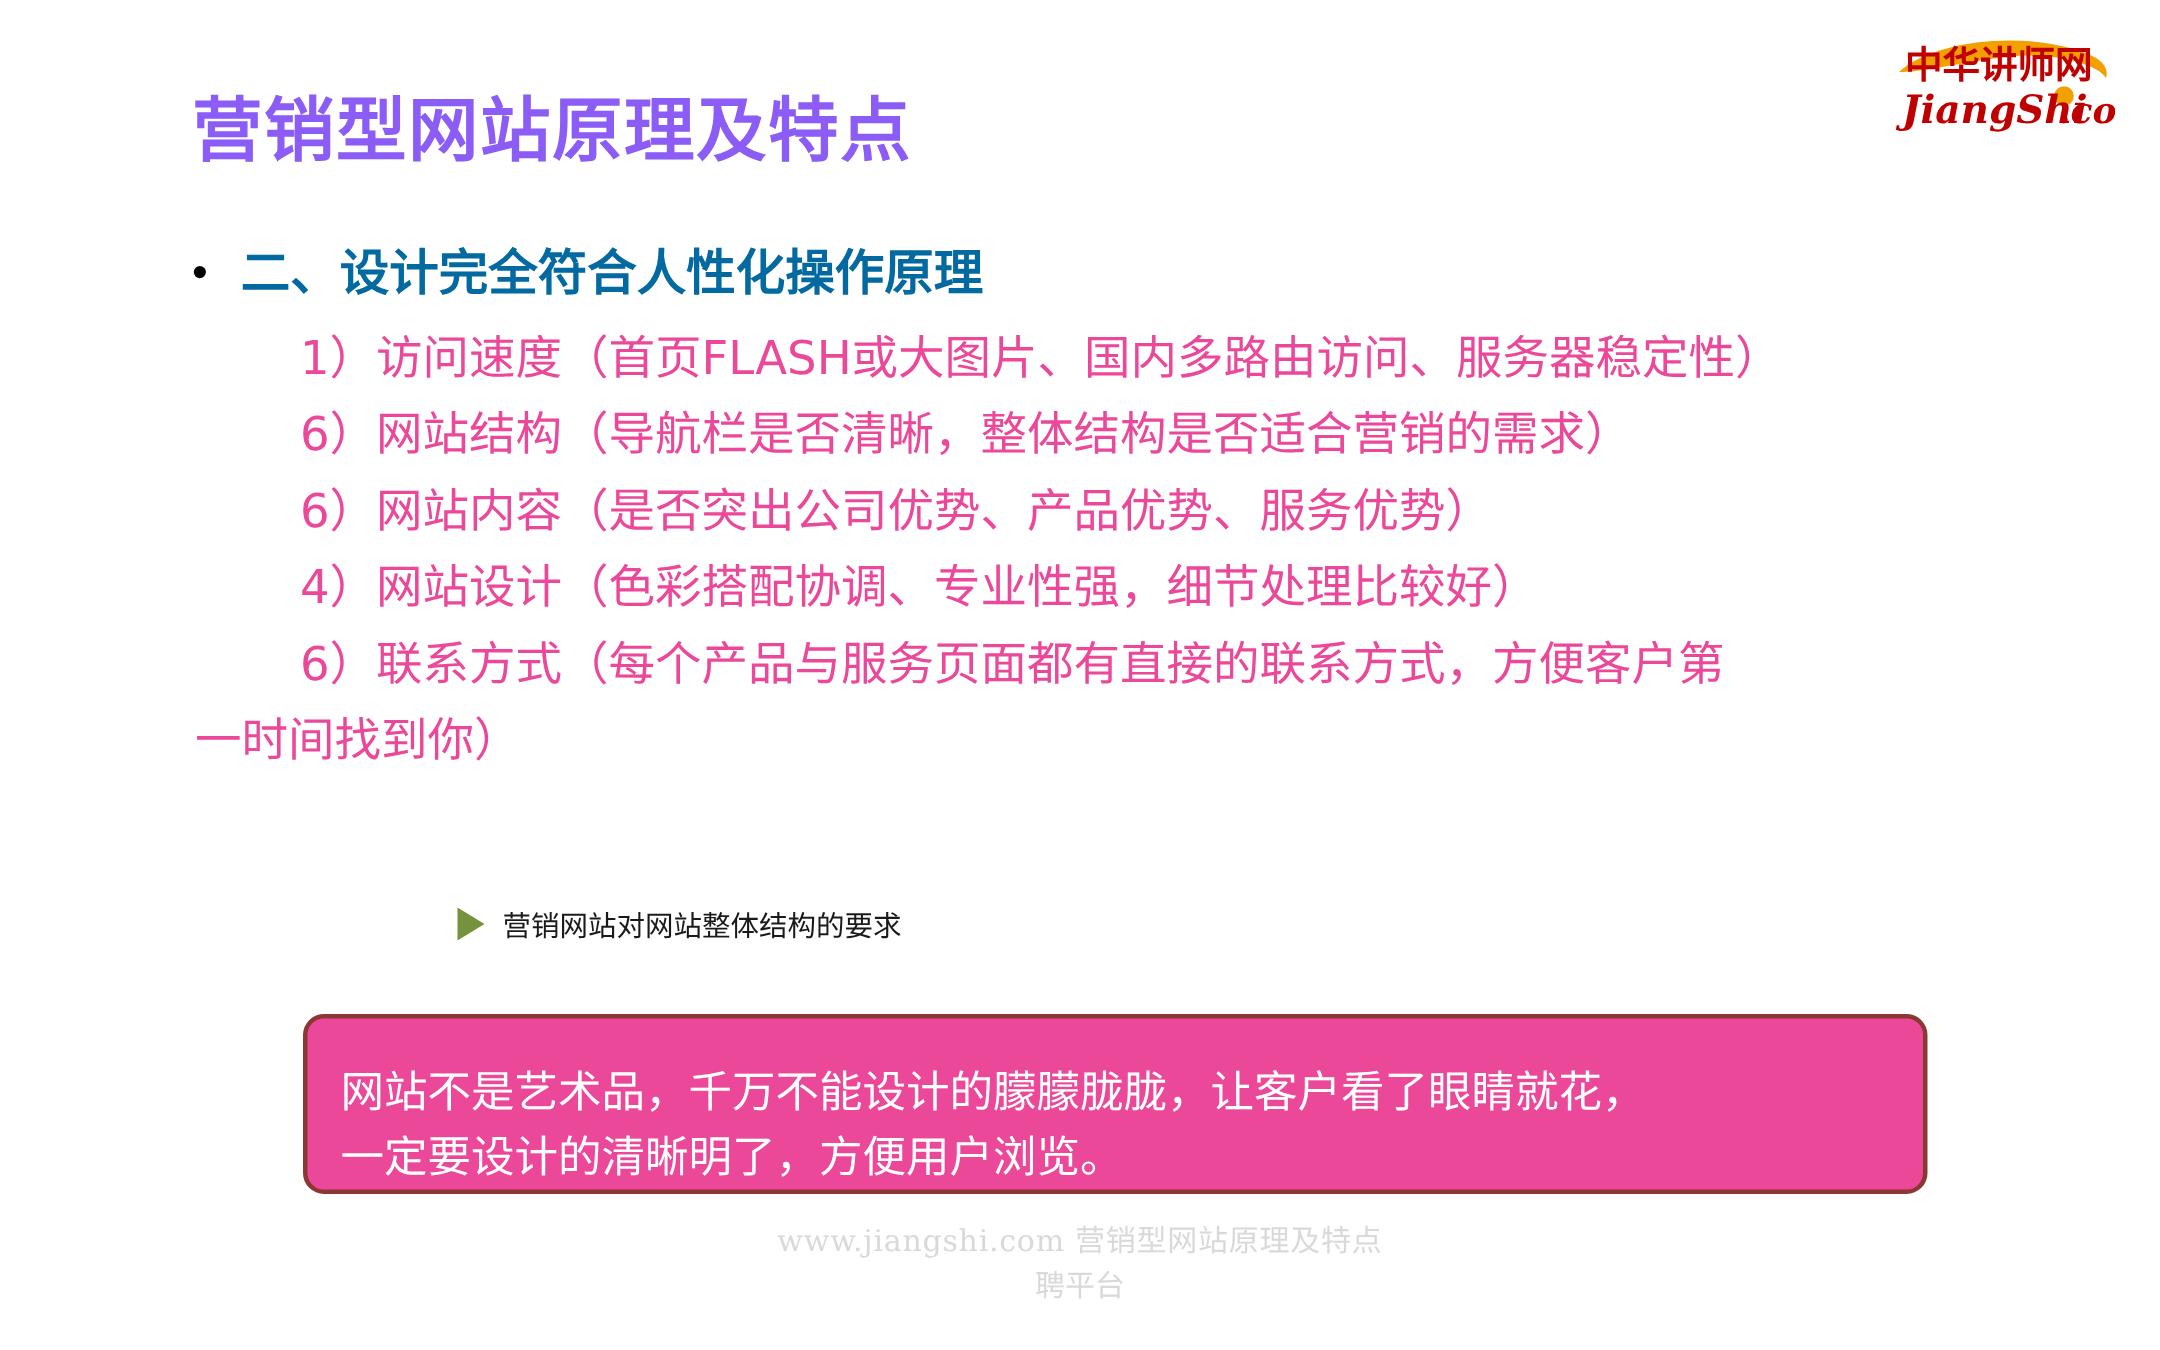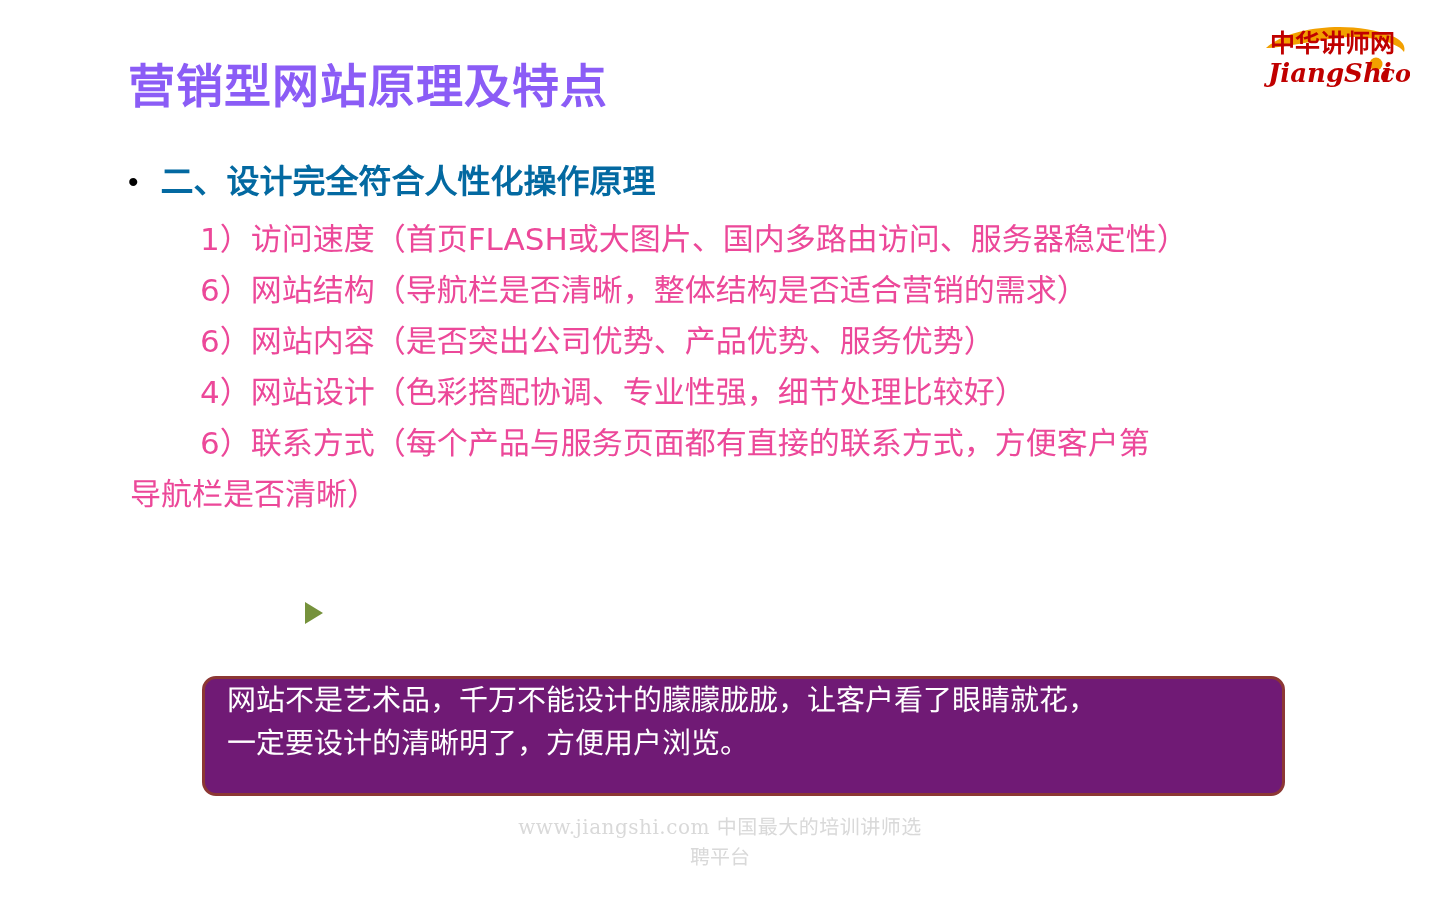--- a/index.html
+++ b/index.html
@@ -106,25 +106,25 @@
     white-space: nowrap;
   }
 
   
   .callout {
     position: absolute;
     left: 202px;
     top: 676px;
     width: 1083px;
     height: 120px;
-    background: #701a75;
+    background: #ec4899;
     border: 3px solid #8c3734;
     border-radius: 14px;
     box-sizing: border-box;
-    padding: 0 22px 0 22px;
+    padding: 28px 22px 0 22px;
   }
   .callout p {
     margin: 0;
     color: #ffffff;
     font-size: 29px;
     line-height: 43px;
     font-family: "DejaVu Sans", "Liberation Sans", sans-serif;
   }
 
   
@@ -162,30 +162,31 @@
     <span class="bullet-dot">•</span>
     <span class="bullet-heading">二、设计完全符合人性化操作原理</span>
   </div>
 
   <div class="list">
     <div class="list-item">1）访问速度（首页FLASH或大图片、国内多路由访问、服务器稳定性）</div>
     <div class="list-item">6）网站结构（导航栏是否清晰，整体结构是否适合营销的需求）</div>
     <div class="list-item">6）网站内容（是否突出公司优势、产品优势、服务优势）</div>
     <div class="list-item">4）网站设计（色彩搭配协调、专业性强，细节处理比较好）</div>
     <div class="list-item">6）联系方式（每个产品与服务页面都有直接的联系方式，方便客户第</div>
-    <div class="list-item" style="text-indent:0;">导航栏是否清晰）</div>
+    <div class="list-item" style="text-indent:0;">一时间找到你）</div>
   </div>
 
   <div class="subnote">
     <span class="tri"></span>
+    <span class="subnote-text">营销网站对网站整体结构的要求</span>
   </div>
 
   <div class="callout">
     <p>网站不是艺术品，千万不能设计的朦朦胧胧，让客户看了眼睛就花，</p>
     <p>一定要设计的清晰明了，方便用户浏览。</p>
   </div>
 
   <div class="footer">
-    <div class="line2">www.jiangshi.com 中国最大的培训讲师选</div>
+    <div class="line2">www.jiangshi.com 营销型网站原理及特点</div>
     <div>聘平台</div>
   </div>
 
 </div>
 
 </body></html>

